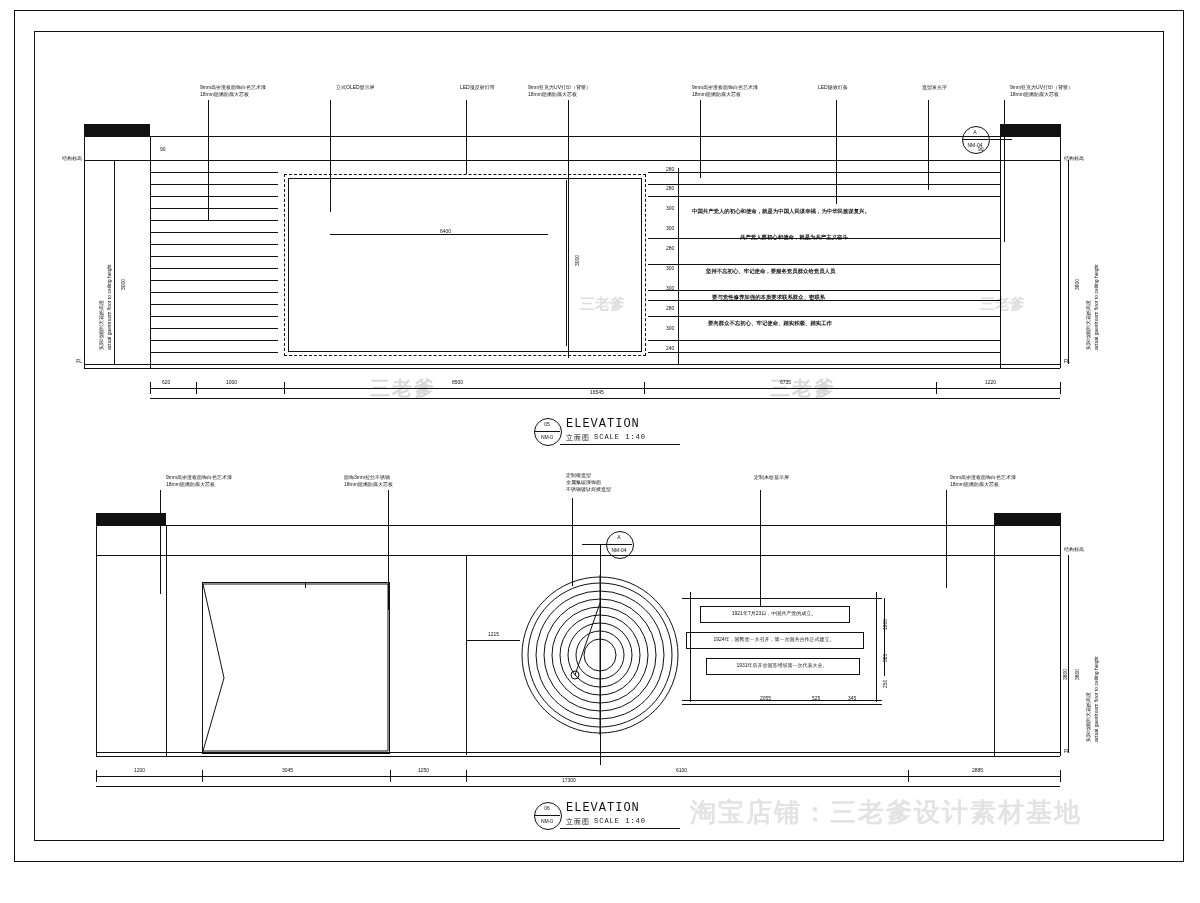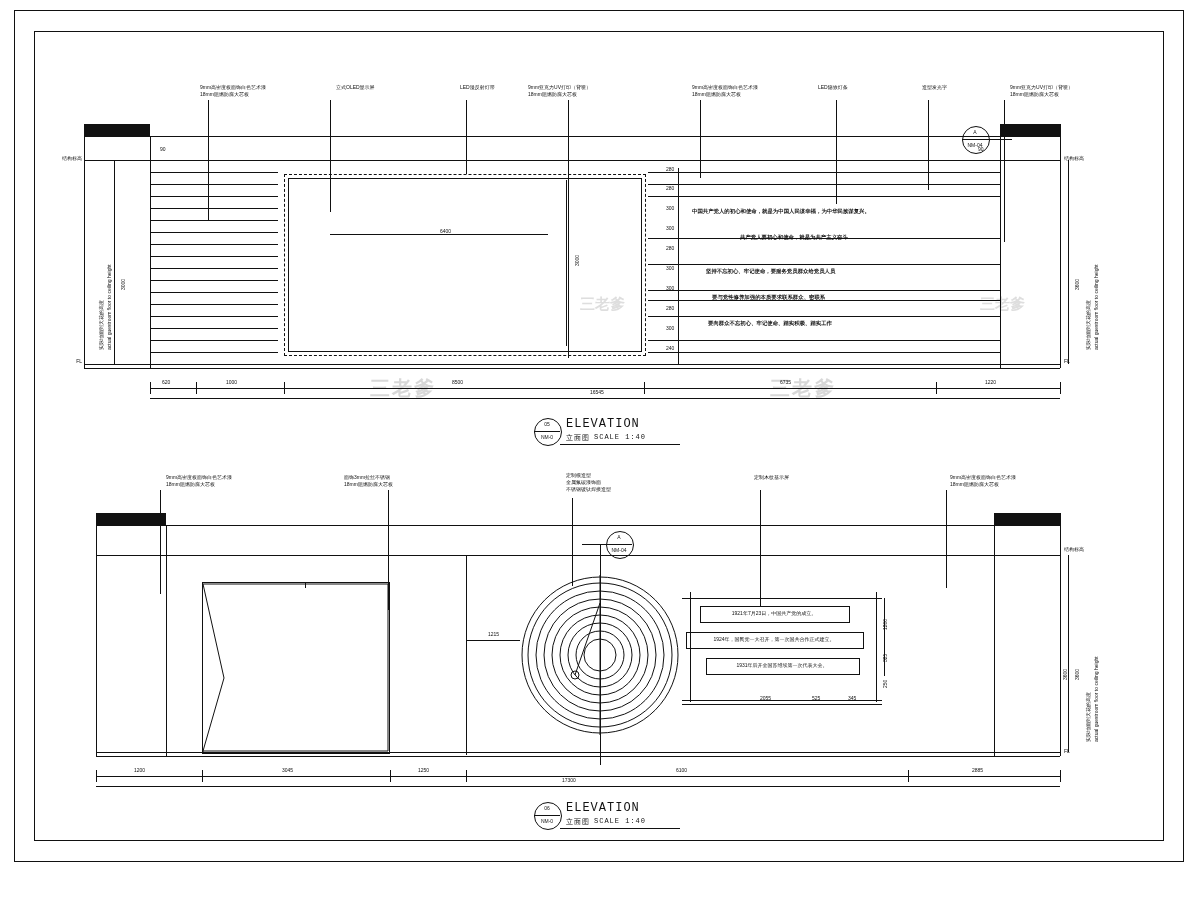--- a/index.html
+++ b/index.html
@@ -29,20 +29,21 @@
 
 <div id="sheet">
 
   <div class="frame-outer"></div>
   <div class="frame-inner"></div>
 
   <div class="wm" style="left:370px;top:375px;">三老爹</div>
   <div class="wm" style="left:770px;top:375px;">三老爹</div>
   <div class="wm2" style="left:580px;top:295px;">三老爹</div>
   <div class="wm2" style="left:980px;top:295px;">三老爹</div>
+  <div class="taobao" style="left:690px;top:795px;">淘宝店铺：三老爹设计素材基地</div>
 
   <div class="thick" style="left:84px;top:124px;width:66px;height:12px;"></div>
   <div class="thick" style="left:1000px;top:124px;width:60px;height:12px;"></div>
   <div class="hline" style="left:84px;top:136px;width:976px;"></div>
   <div class="hline" style="left:84px;top:160px;width:976px;"></div>
   <div class="hline" style="left:84px;top:364px;width:976px;"></div>
   <div class="hline" style="left:84px;top:368px;width:976px;"></div>
   <div class="vline" style="left:84px;top:124px;height:244px;"></div>
   <div class="vline" style="left:1060px;top:124px;height:244px;"></div>
   <div class="vline" style="left:150px;top:136px;height:232px;"></div>

